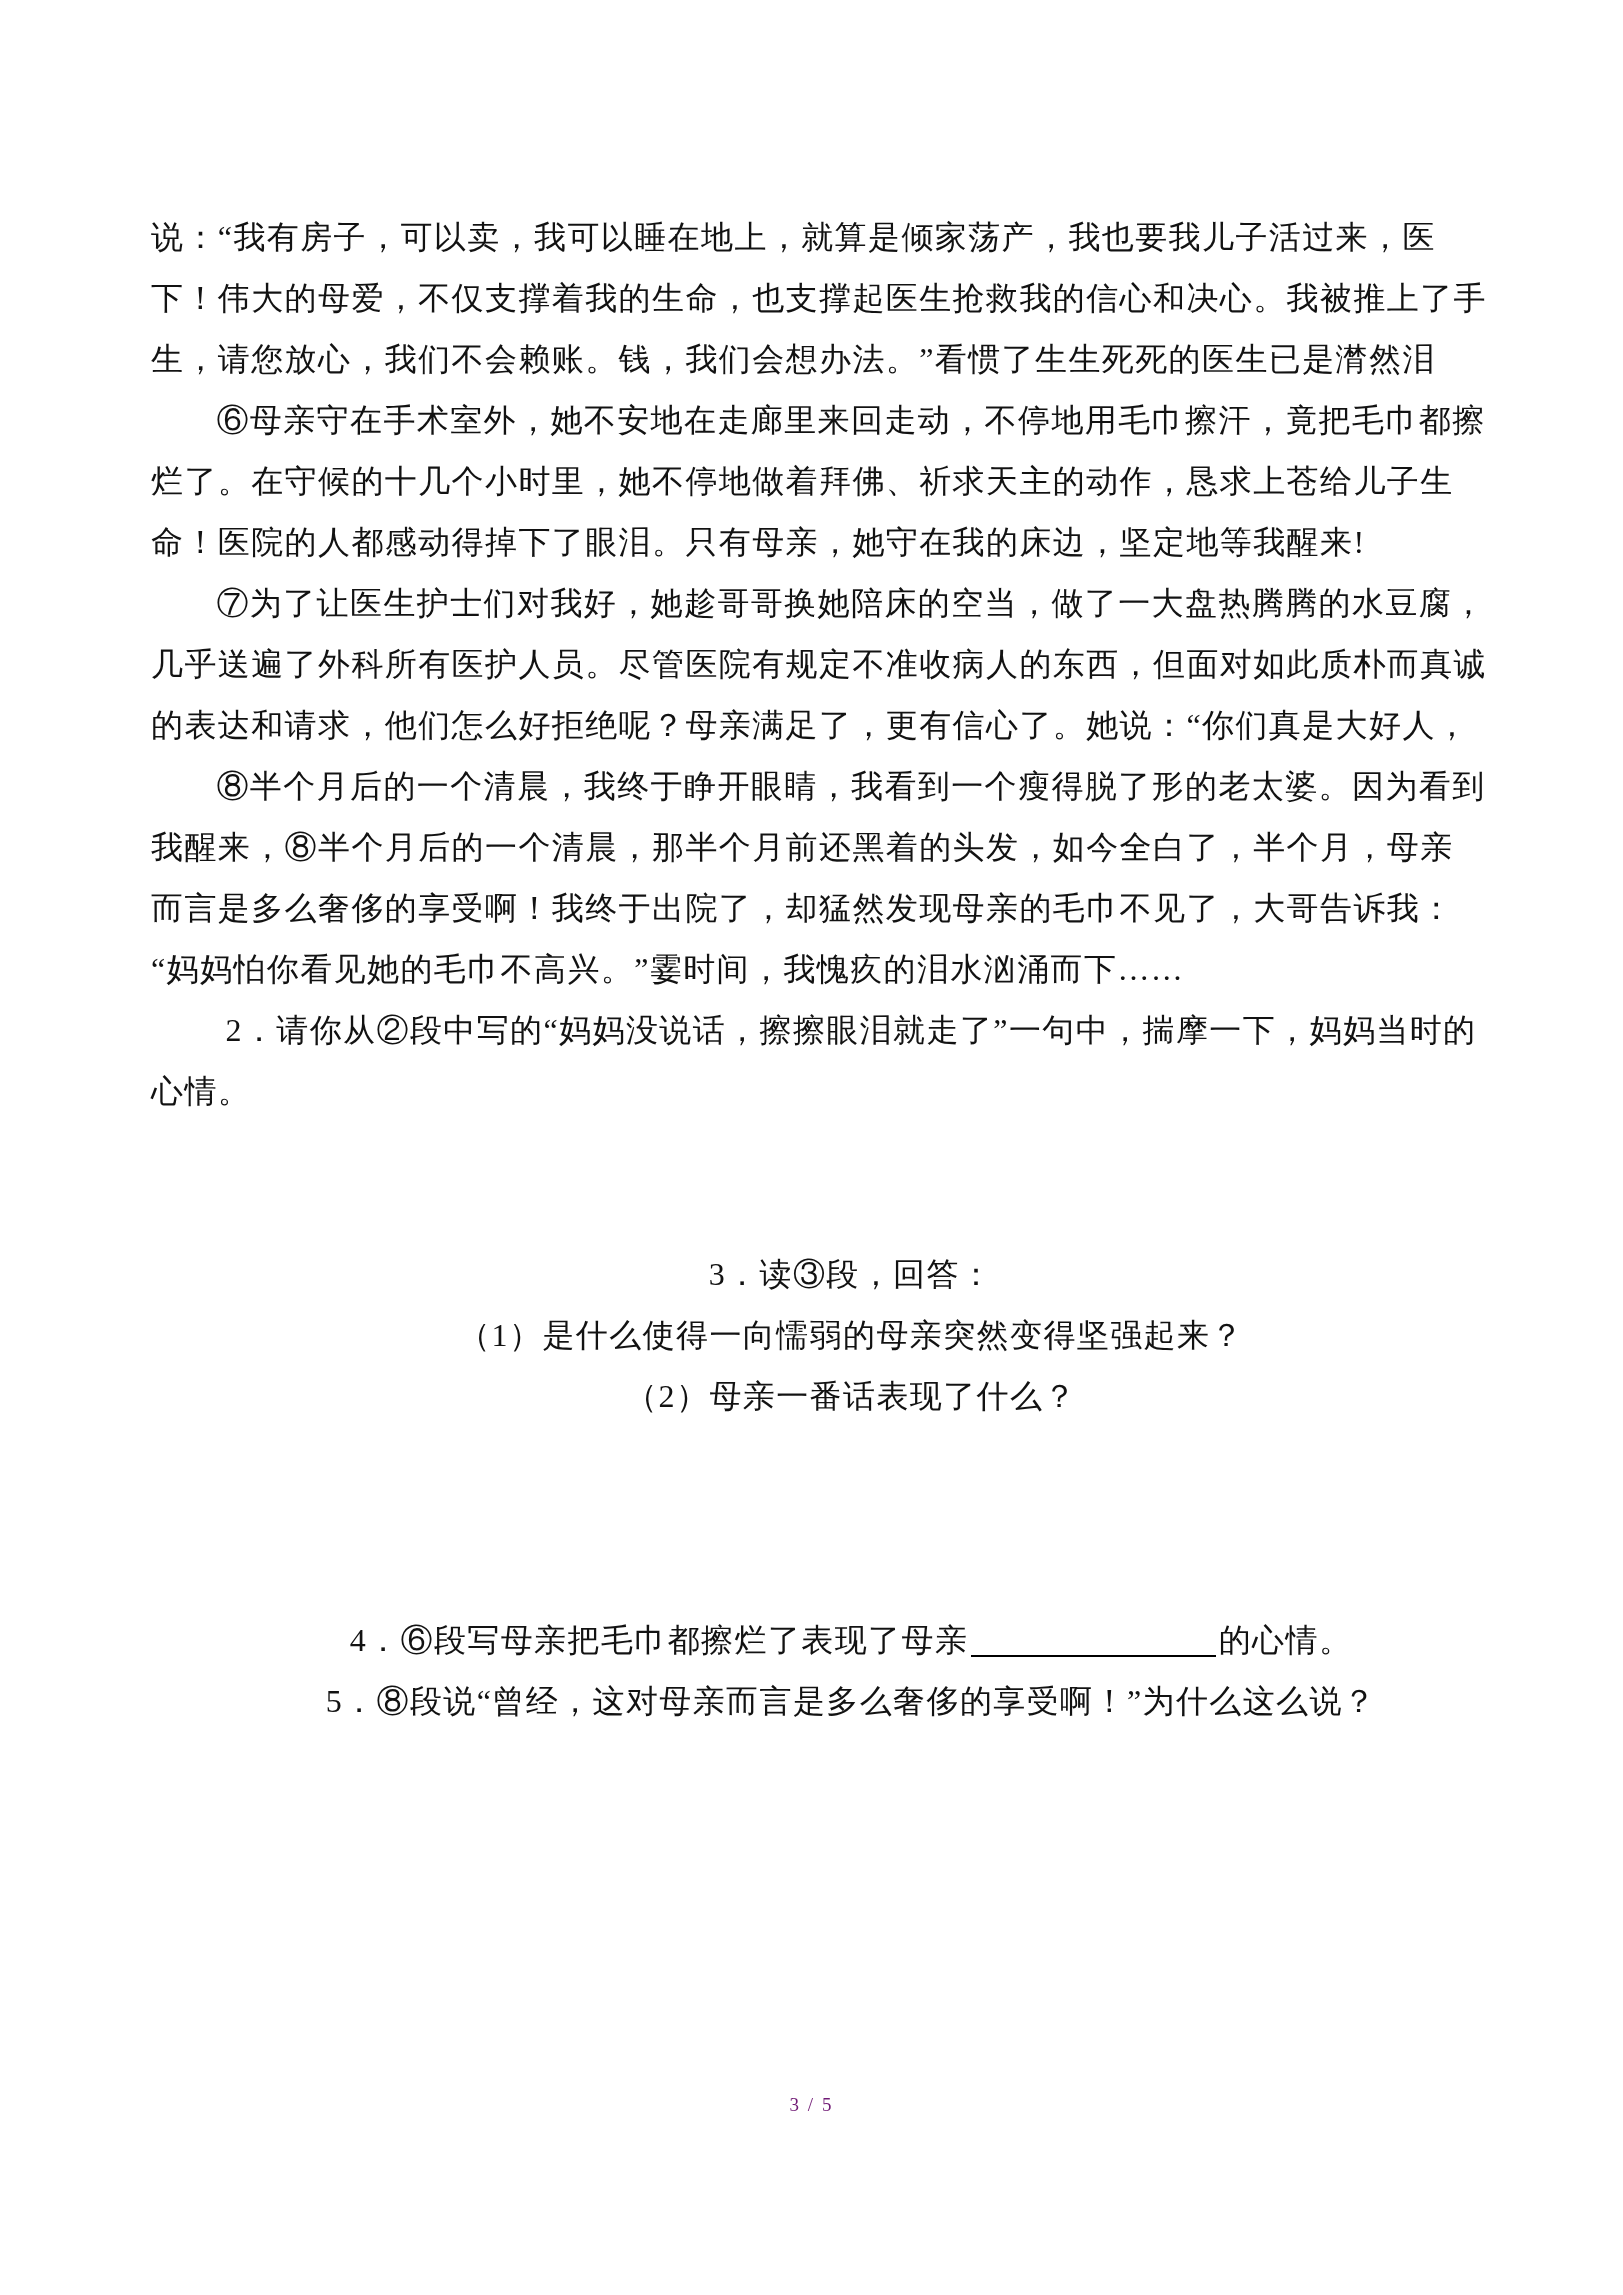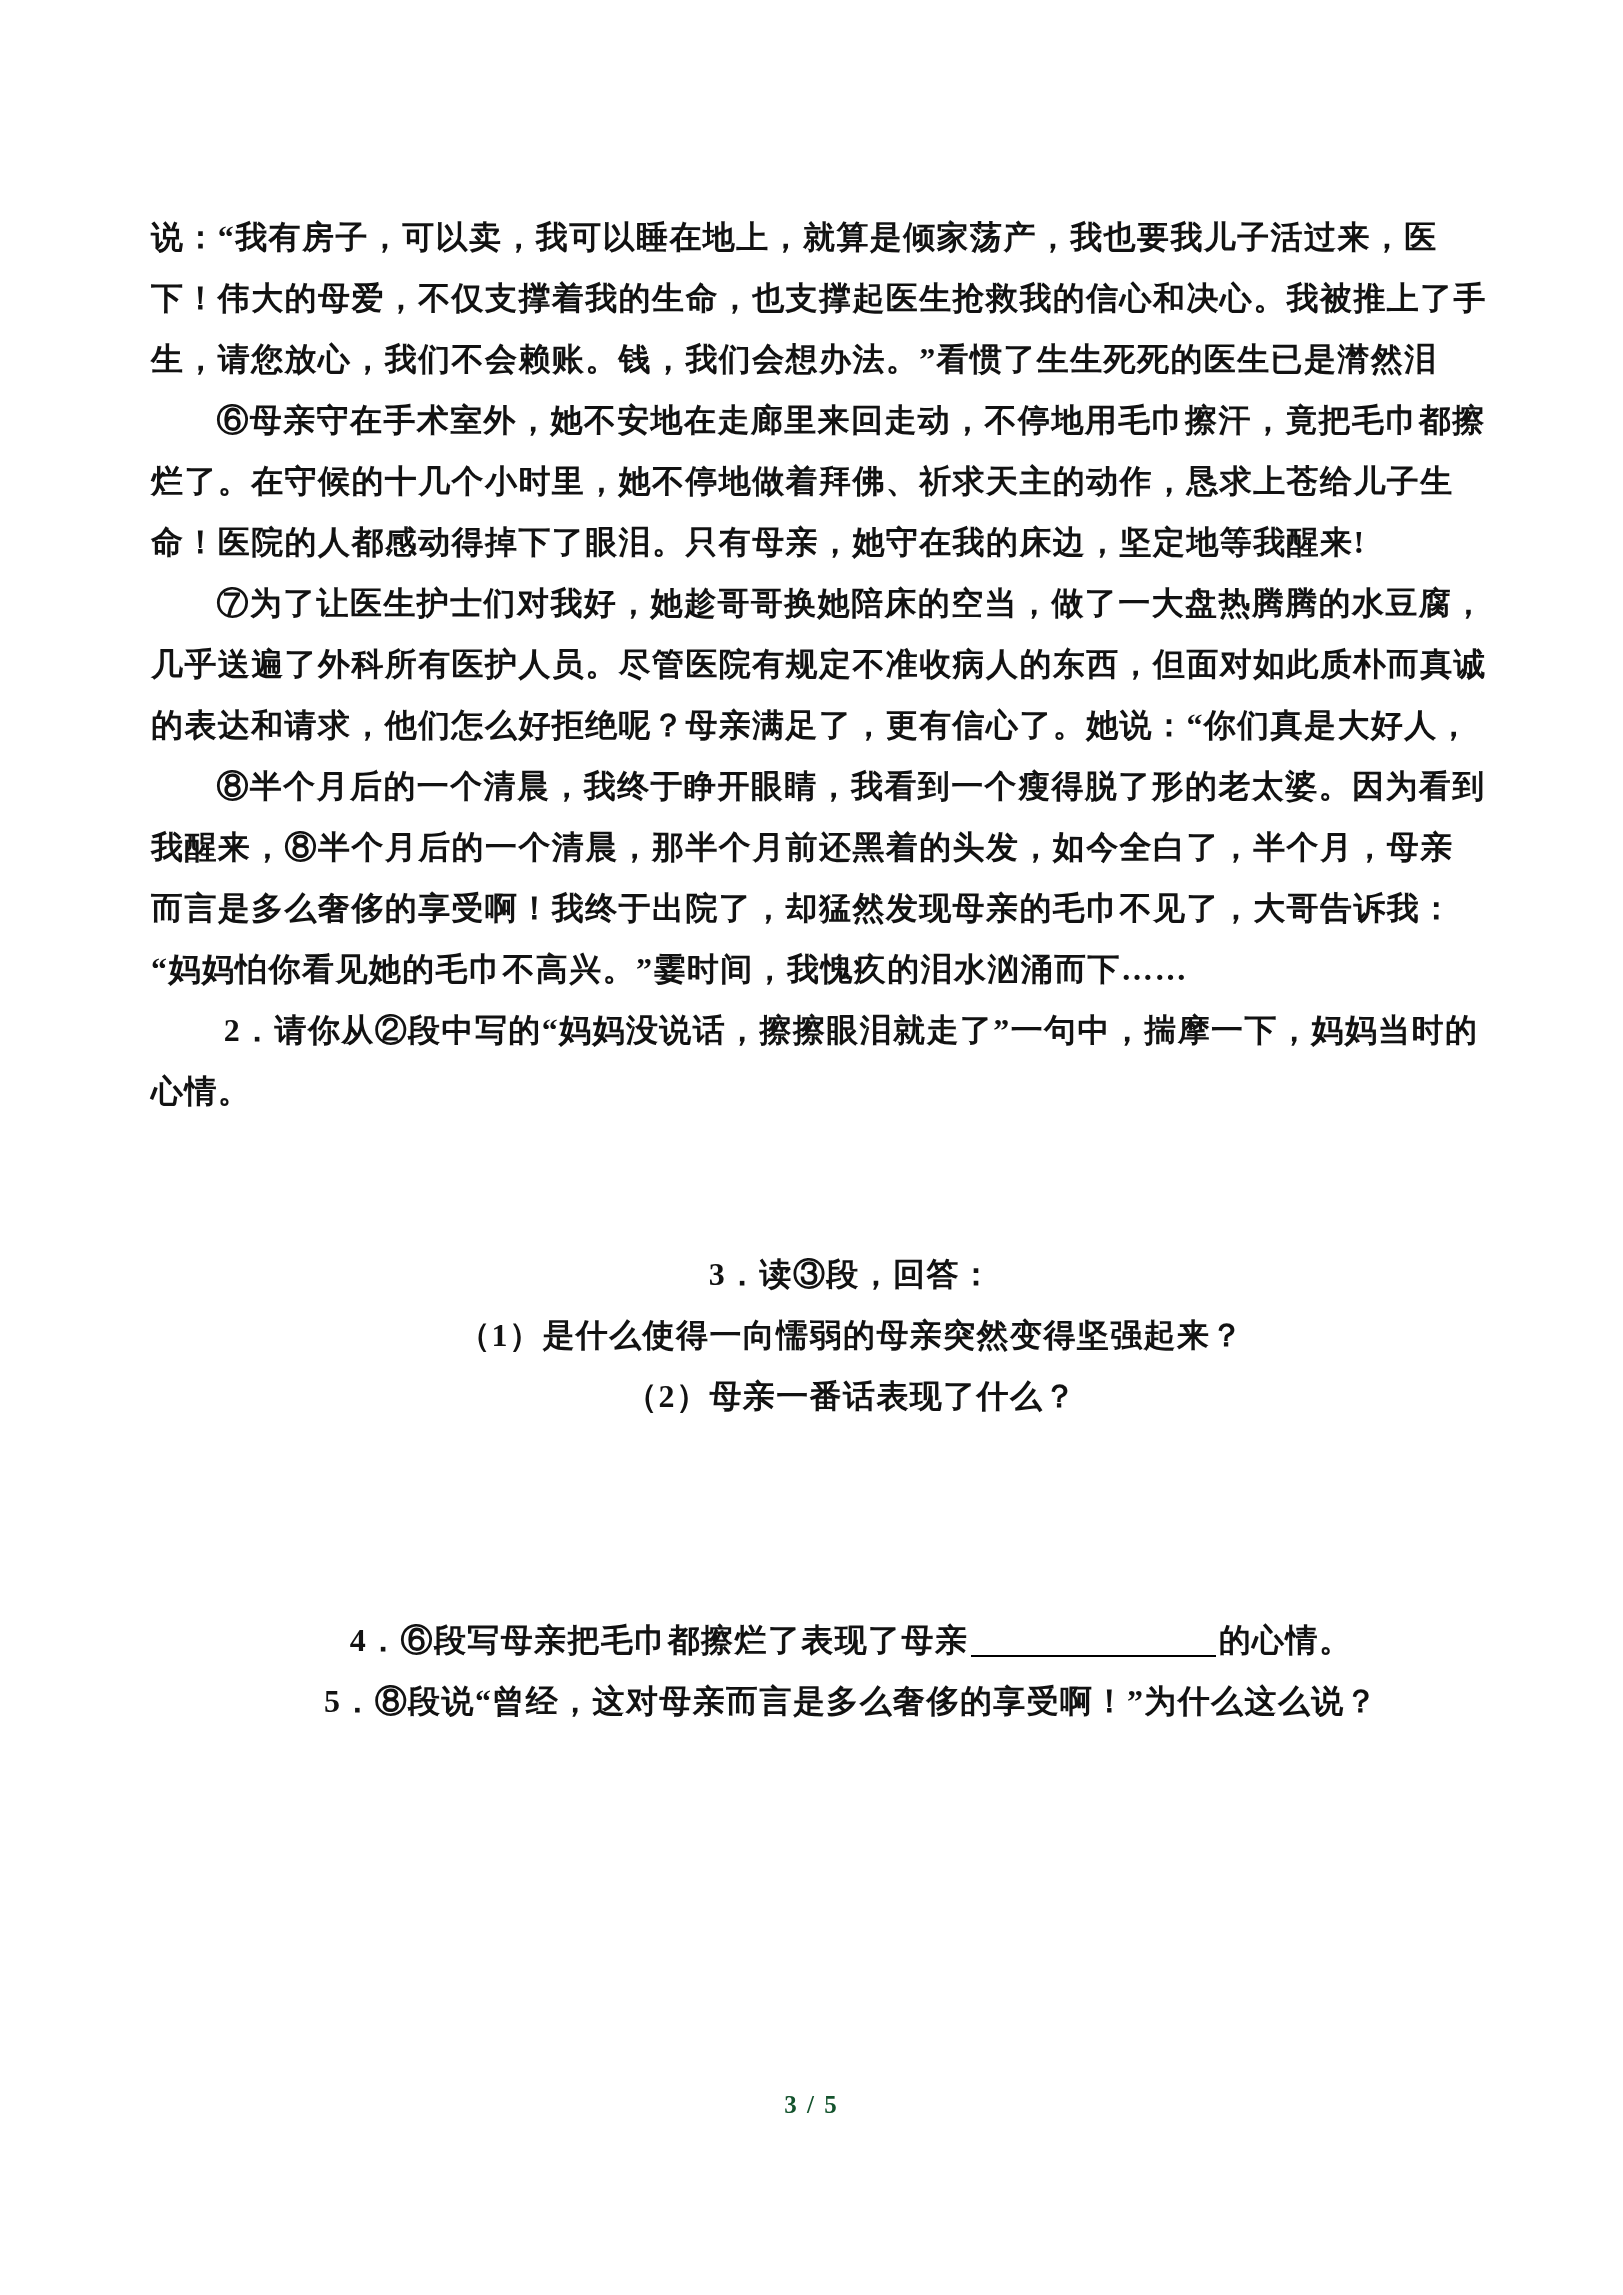--- a/index.html
+++ b/index.html
@@ -8,21 +8,20 @@
     background: #ffffff;
   }
   .page {
     position: relative;
     width: 1623px;
     height: 2118px;
     background: #ffffff;
     overflow: hidden;
     font-family: "Liberation Serif", "DejaVu Serif", serif;
     color: #121212;
-    font-weight: bold;
   }
   .content {
     position: absolute;
     left: 151px;
     top: 207px;
     width: 1336px;
   }
   .line {
     height: 61px;
     line-height: 61px;
@@ -43,24 +42,24 @@
     border-bottom: 2.7px solid #000000;
     vertical-align: -5.5px;
     margin: 0 2.7px;
   }
   .footer {
     position: absolute;
     left: 0;
     top: 2088px;
     width: 100%;
     text-align: center;
-    font-size: 25px;
+    font-size: 19px;
     line-height: 34px;
     letter-spacing: 2px;
-    color: #14532d;
+    color: #701a75;
   }
 </style>
 </head>
 <body>
 
 <div class="page">
   <div class="content">
       <div class="line"><span class="run">说：“我有房子，可以卖，我可以睡在地上，就算是倾家荡产，我也要我儿子活过来，医</span></div>
       <div class="line"><span class="run">下！伟大的母爱，不仅支撑着我的生命，也支撑起医生抢救我的信心和决心。我被推上了手</span></div>
       <div class="line"><span class="run">生，请您放心，我们不会赖账。钱，我们会想办法。”看惯了生生死死的医生已是潸然泪</span></div>

